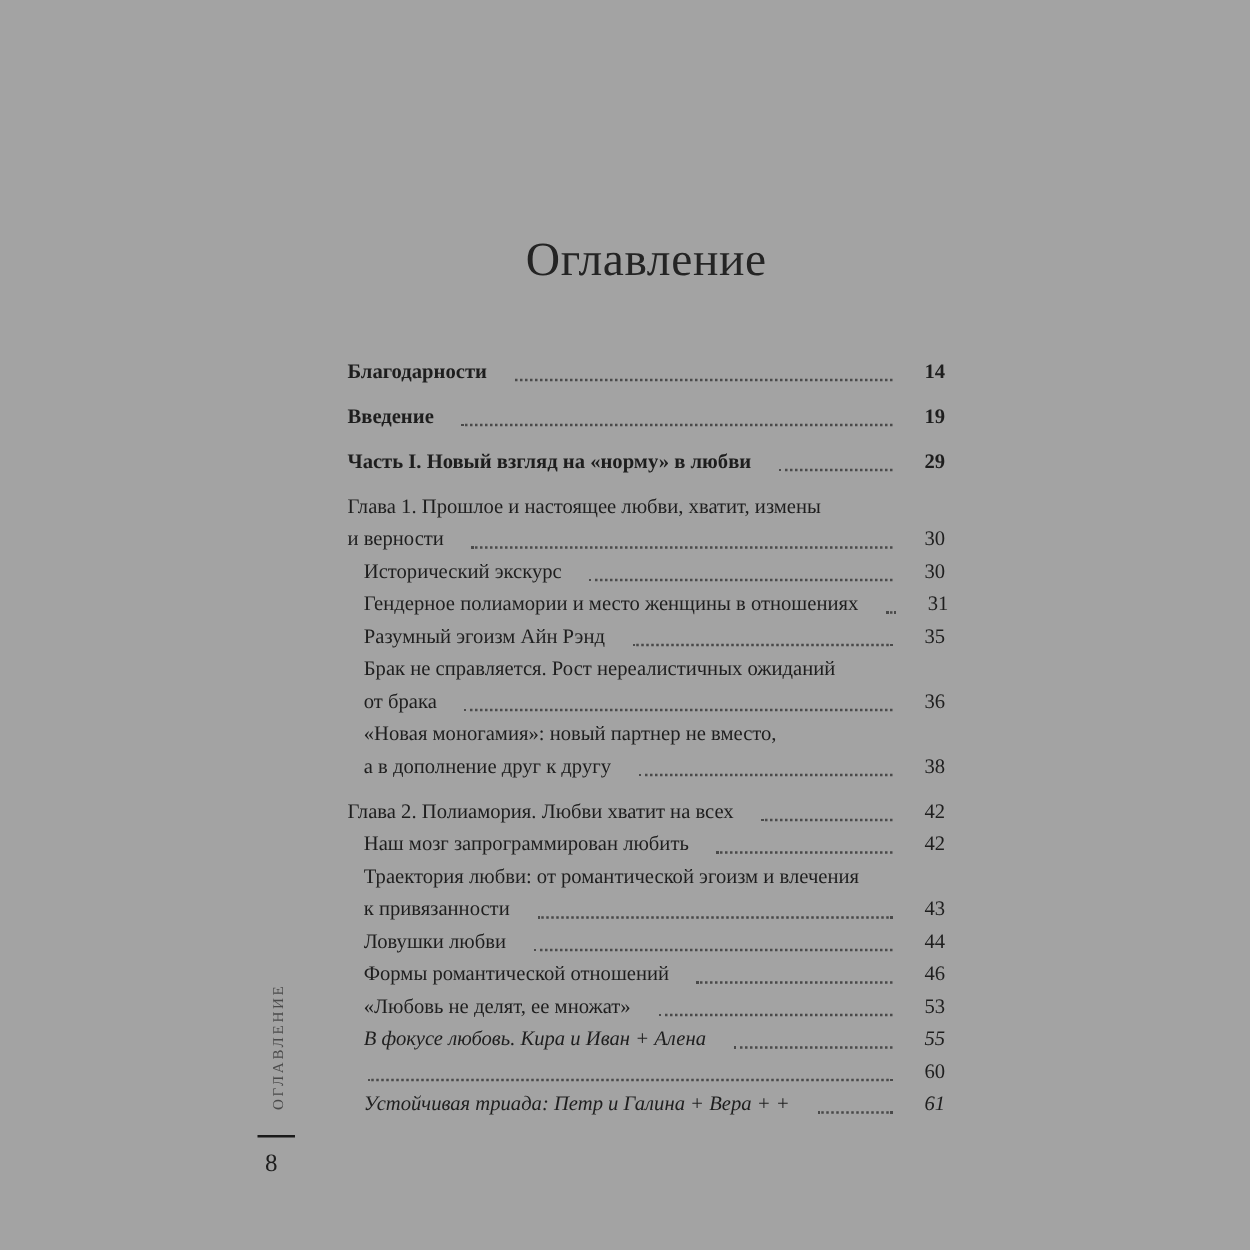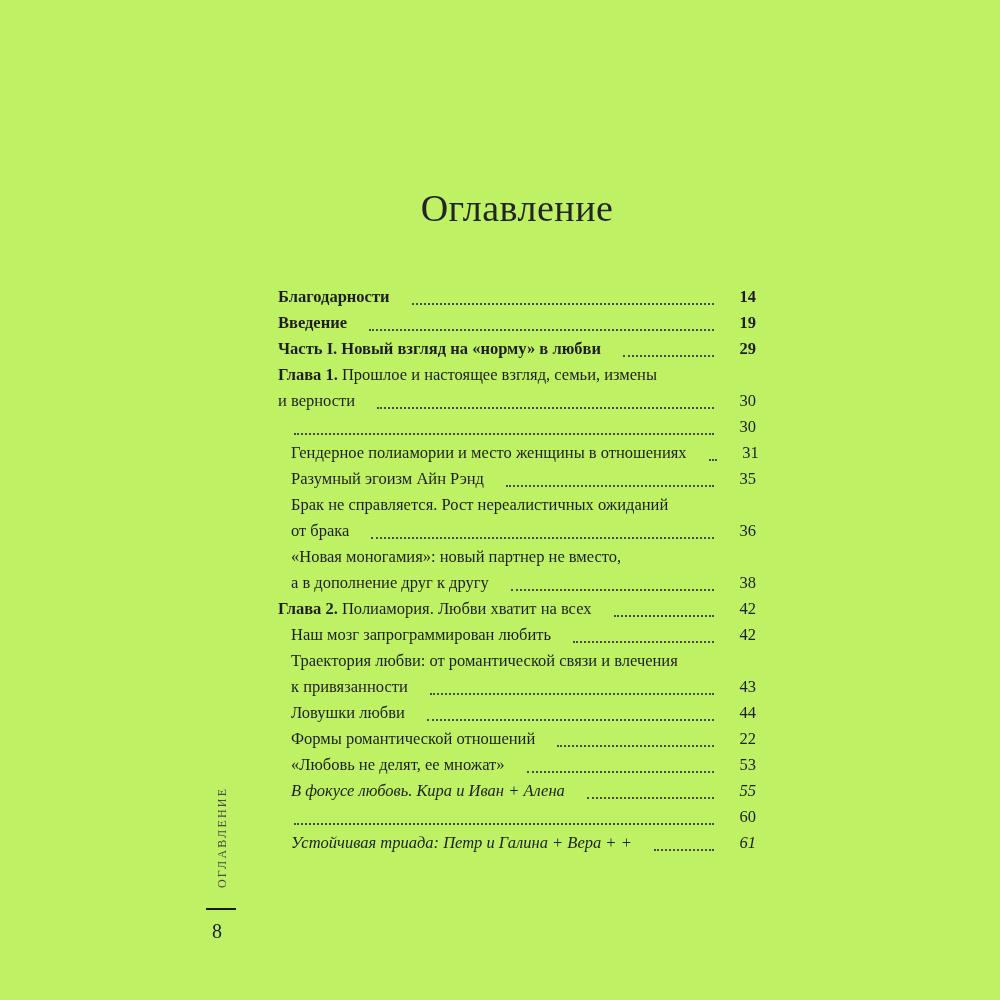--- a/index.html
+++ b/index.html
@@ -4,44 +4,44 @@
 <style>
   * { margin: 0; padding: 0; box-sizing: border-box; }
   html, body { width: 1000px; height: 1000px; }
   body {
     background: #ffffff;
     font-family: "Liberation Serif", "DejaVu Serif", serif;
     color: #1e1e1e;
     position: relative;
     overflow: hidden;
   }
-  .book-page { position: absolute; inset: 0; background: #bef264; }
+  .book-page { position: absolute; inset: 0; background: #a3a3a3; }
 
   .page-title {
     position: absolute;
     left: 278px; top: 186px; width: 478px;
     text-align: center;
     font-size: 38px;
     font-weight: 400;
     letter-spacing: 0.5px;
     color: #242424;
   }
 
   .toc {
     position: absolute;
     left: 278px; top: 284px; width: 478px;
     font-size: 16.5px;
     color: #1e1e1e;
   }
   .entry { line-height: 26px; }
-  .entry.gap { }
+  .entry.gap { margin-top: 10px; }
   .entry.bold { font-weight: bold; }
   .entry.italic { font-style: italic; }
   .entry.level1 { padding-left: 13px; }
-  .entry .prefix { font-weight: bold; }
+  .entry .prefix { font-weight: normal; }
   .line.last { display: flex; align-items: flex-start; gap: 19px; }
   .txt { white-space: nowrap; }
   .dots {
     flex: 1 1 auto;
     min-width: 8px;
     margin: 0 3px;
     border-bottom: 2px dotted #4a4a4a;
     align-self: flex-end;
     transform: translateY(-5px);
   }
@@ -93,29 +93,30 @@
         </div>
       </div>
       <div class="entry level0 gap bold">
         <div class="line last">
           <span class="txt">Часть I. Новый взгляд на «норму» в любви</span>
           <span class="dots"></span>
           <span class="pg">29</span>
         </div>
       </div>
       <div class="entry level0 gap">
-        <div class="line"><span class="txt"><span class="prefix">Глава 1. </span><span>Прошлое и настоящее взгляд, семьи, измены</span></span></div>
+        <div class="line"><span class="txt"><span class="prefix">Глава 1. </span><span>Прошлое и настоящее любви, хватит, измены</span></span></div>
         <div class="line last">
           <span class="txt">и верности</span>
           <span class="dots"></span>
           <span class="pg">30</span>
         </div>
       </div>
       <div class="entry level1">
         <div class="line last">
+          <span class="txt">Исторический экскурс</span>
           <span class="dots"></span>
           <span class="pg">30</span>
         </div>
       </div>
       <div class="entry level1">
         <div class="line last">
           <span class="txt">Гендерное полиамории и место женщины в отношениях</span>
           <span class="dots"></span>
           <span class="pg">31</span>
         </div>
@@ -151,39 +152,39 @@
         </div>
       </div>
       <div class="entry level1">
         <div class="line last">
           <span class="txt">Наш мозг запрограммирован любить</span>
           <span class="dots"></span>
           <span class="pg">42</span>
         </div>
       </div>
       <div class="entry level1">
-        <div class="line"><span class="txt">Траектория любви: от романтической связи и влечения</span></div>
+        <div class="line"><span class="txt">Траектория любви: от романтической эгоизм и влечения</span></div>
         <div class="line last">
           <span class="txt">к привязанности</span>
           <span class="dots"></span>
           <span class="pg">43</span>
         </div>
       </div>
       <div class="entry level1">
         <div class="line last">
           <span class="txt">Ловушки любви</span>
           <span class="dots"></span>
           <span class="pg">44</span>
         </div>
       </div>
       <div class="entry level1">
         <div class="line last">
           <span class="txt">Формы романтической отношений</span>
           <span class="dots"></span>
-          <span class="pg">22</span>
+          <span class="pg">46</span>
         </div>
       </div>
       <div class="entry level1">
         <div class="line last">
           <span class="txt">«Любовь не делят, ее множат»</span>
           <span class="dots"></span>
           <span class="pg">53</span>
         </div>
       </div>
       <div class="entry level1 italic">

